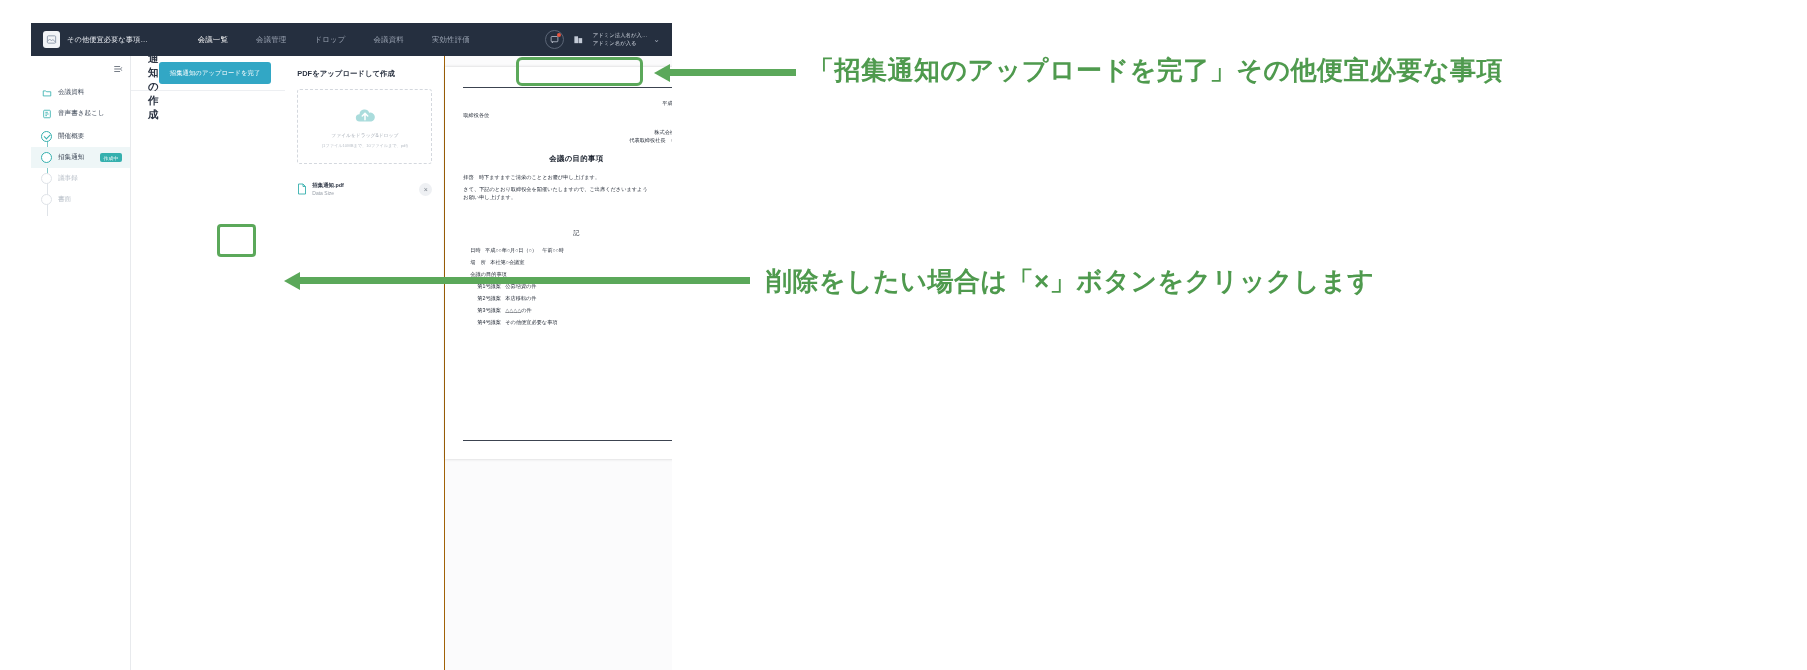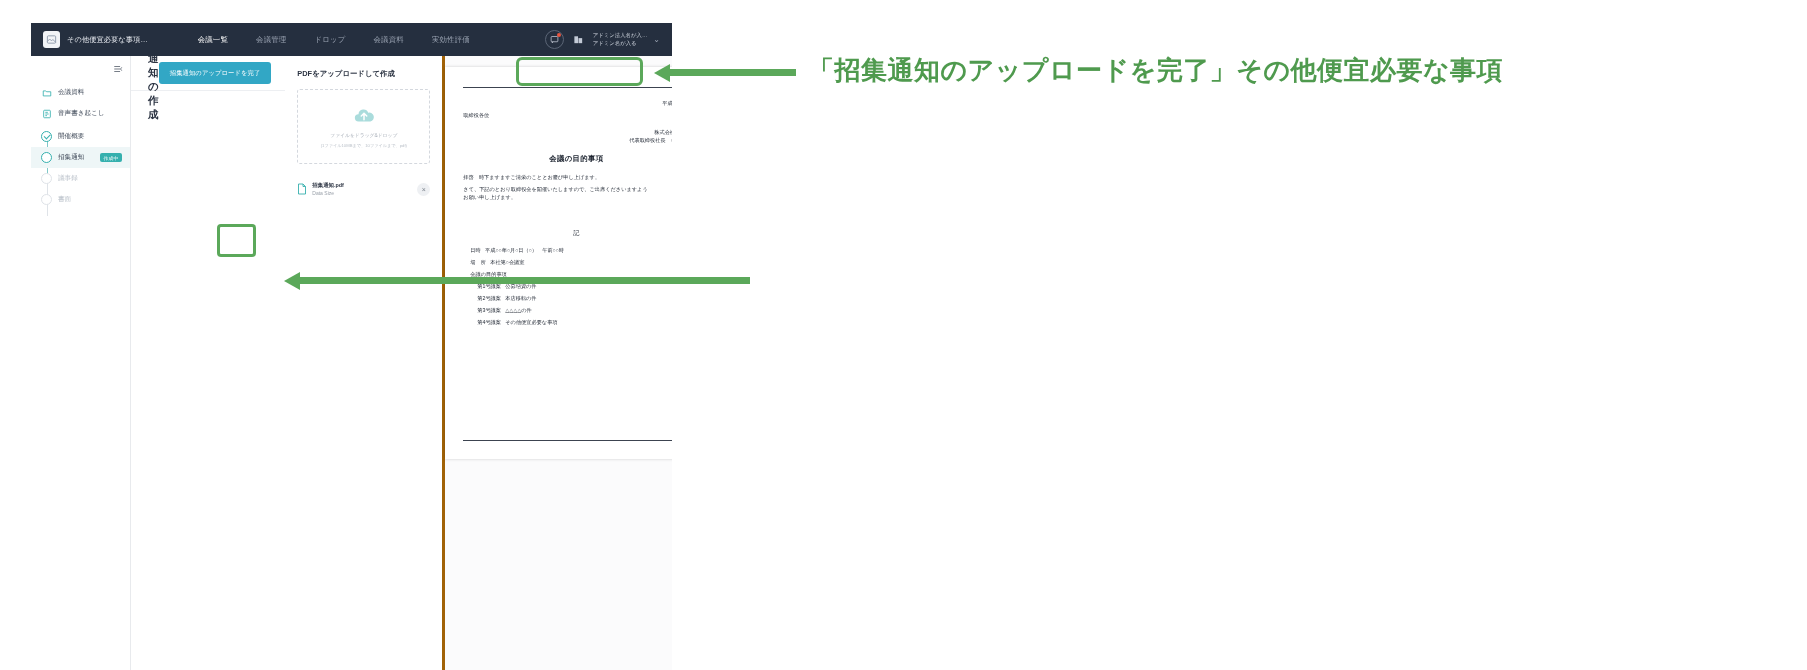--- a/index.html
+++ b/index.html
@@ -126,21 +126,21 @@
   .btn-highlight {
     position: absolute; left: 516px; top: 57px;
     width: 127px; height: 29px;
     border: 3px solid #5ba85a; border-radius: 6px; pointer-events: none;
     z-index: 20;
   }
 
   .work { flex: 1; display: flex; background: #fbfbfc; min-height: 0; }
   .left-pane {
     width: 160px; flex: 0 0 160px; background: #fff;
-    border-right: 3px solid #a16207; padding: 13px 12px 0 12px;
+    border-right: 1px solid #a16207; padding: 13px 12px 0 12px;
   }
   .pane-title { font-size: 7.4px; font-weight: bold; color: #2b3342; margin-bottom: 10px; }
   .dropzone {
     height: 75px; border: 1.2px dashed #d4d8de; border-radius: 3px;
     display: flex; flex-direction: column; align-items: center; justify-content: center;
     gap: 5px; cursor: pointer; background: #fff;
   }
   .cloud svg { width: 22px; height: 22px; display: block; }
   .dz-t1 { font-size: 4.8px; color: #aab1ba; }
   .dz-t2 { font-size: 4.2px; color: #bcc2ca; text-align: center; line-height: 1.3; }
@@ -423,14 +423,15 @@
   <div class="arrow arrow1">
     <div class="head"></div>
       <div class="shaft"></div>
   </div>
   <div class="arrow arrow2">
     <div class="head"></div>
       <div class="shaft"></div>
   </div>
 
   <div class="ann ann1">「招集通知のアップロードを完了」その他便宜必要な事項</div>
+  <div class="ann ann2">削除をしたい場合は「×」ボタンをクリックします</div>
 
 </div>
 
 </body></html>

